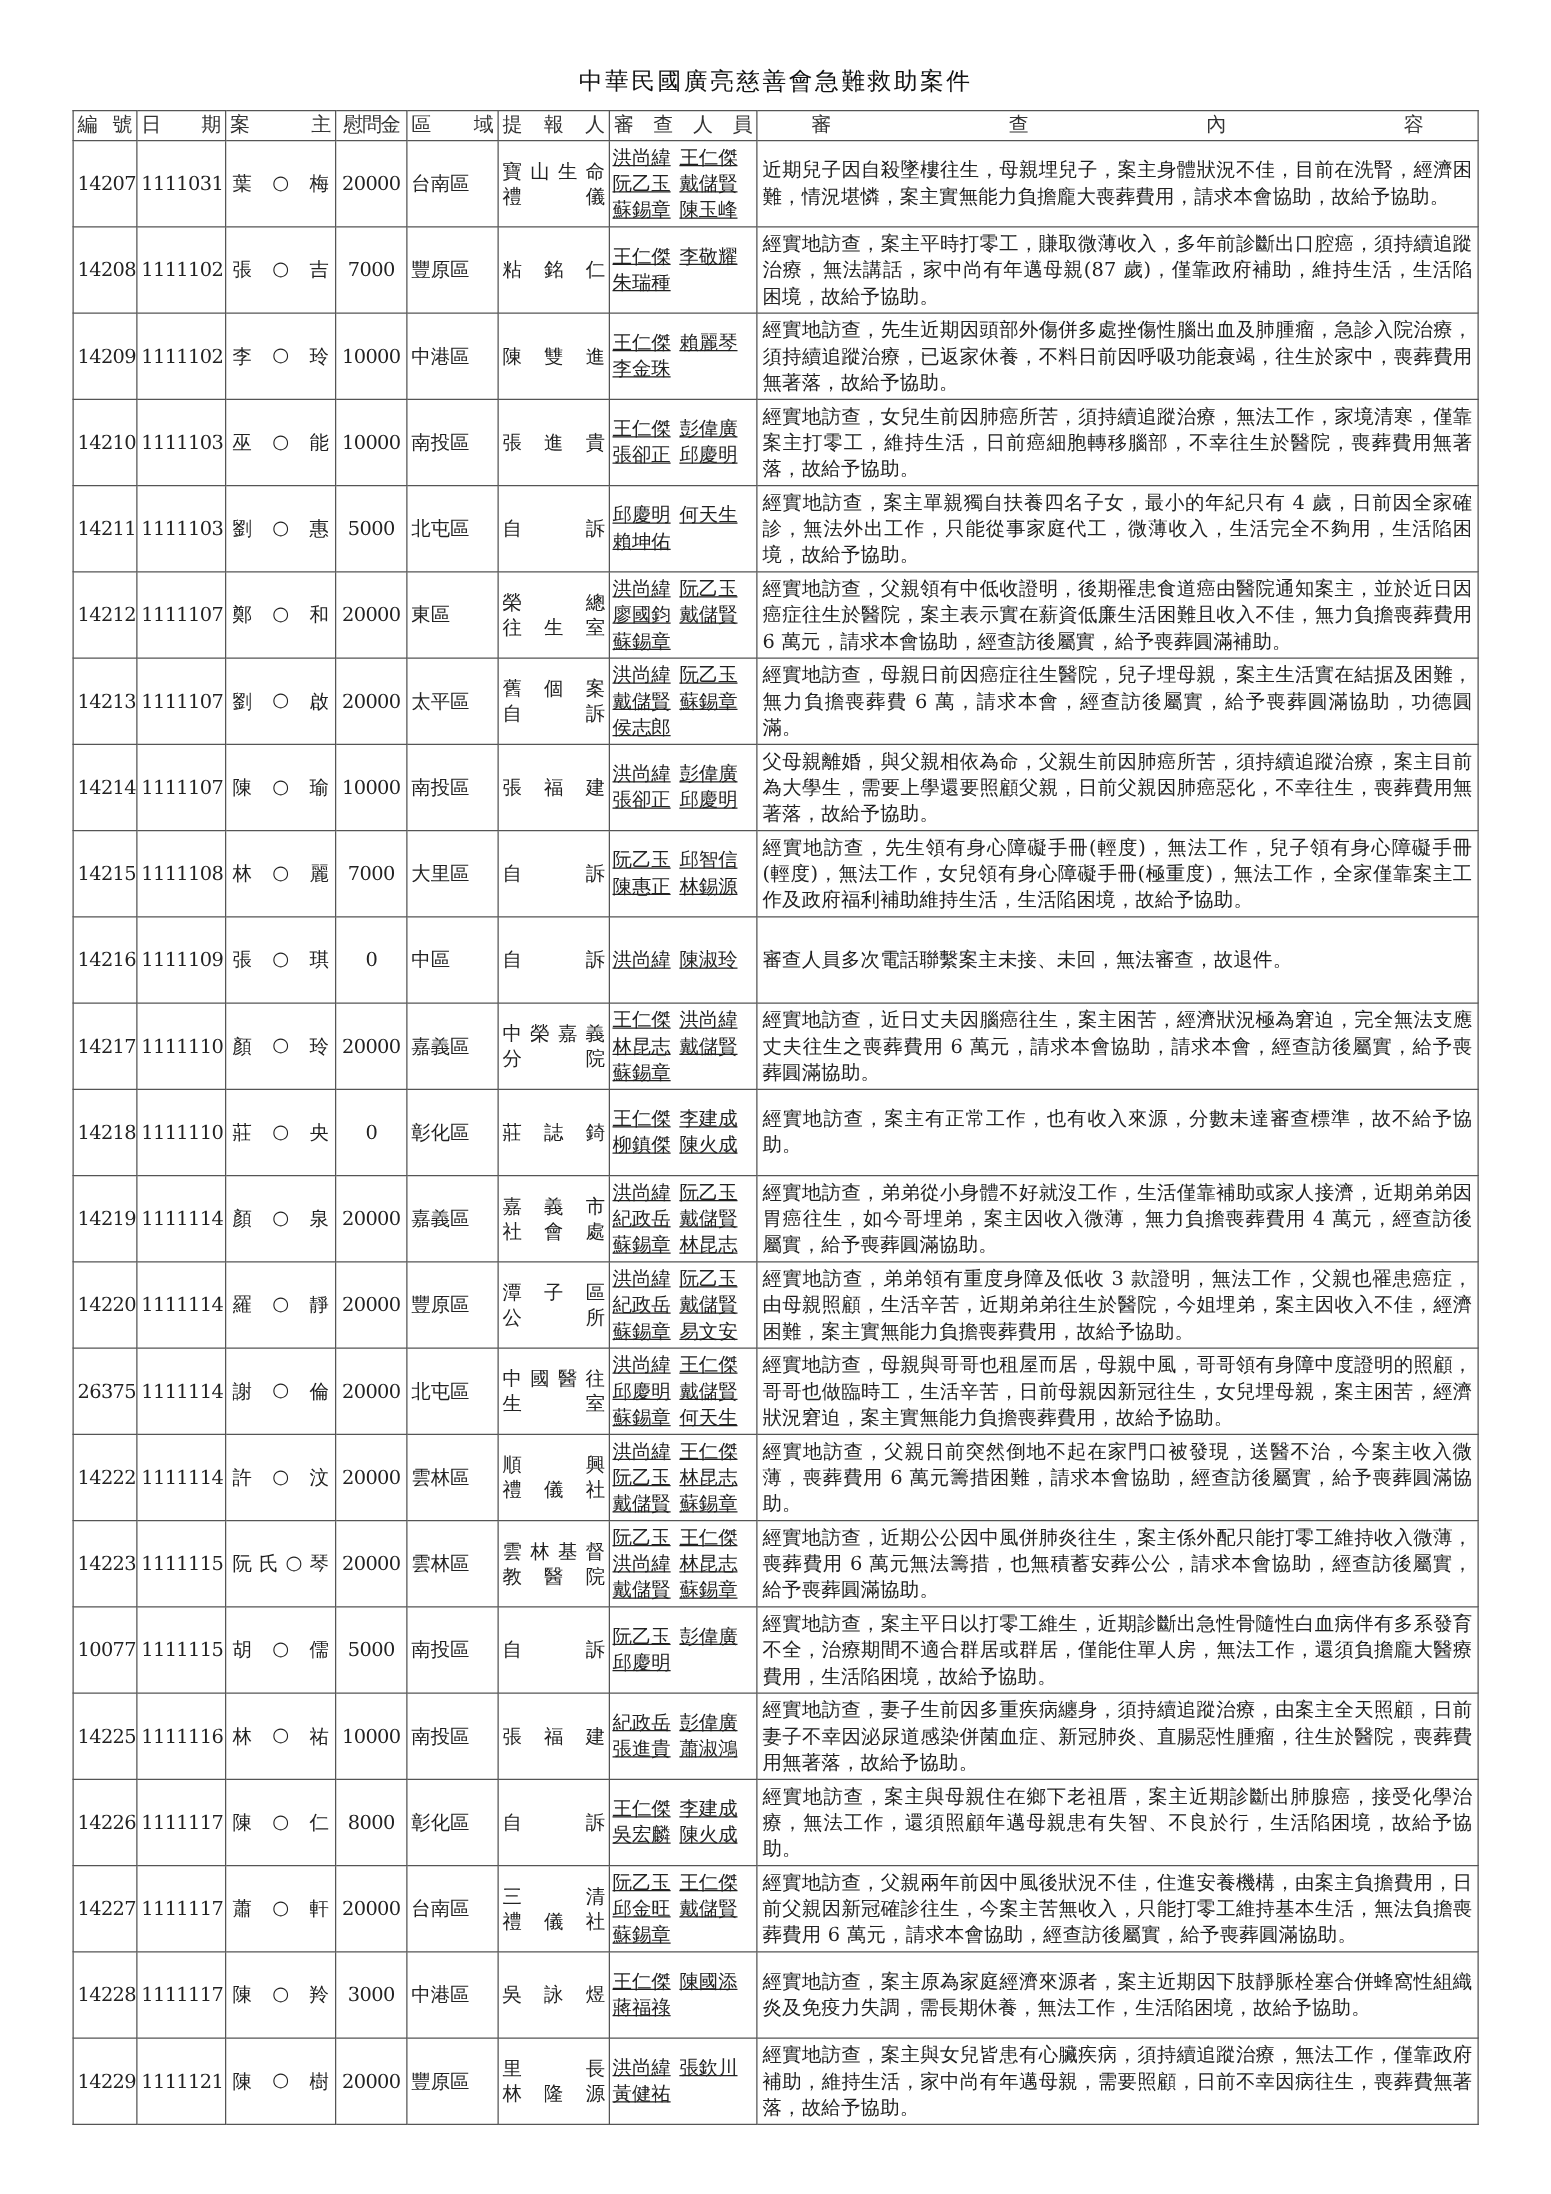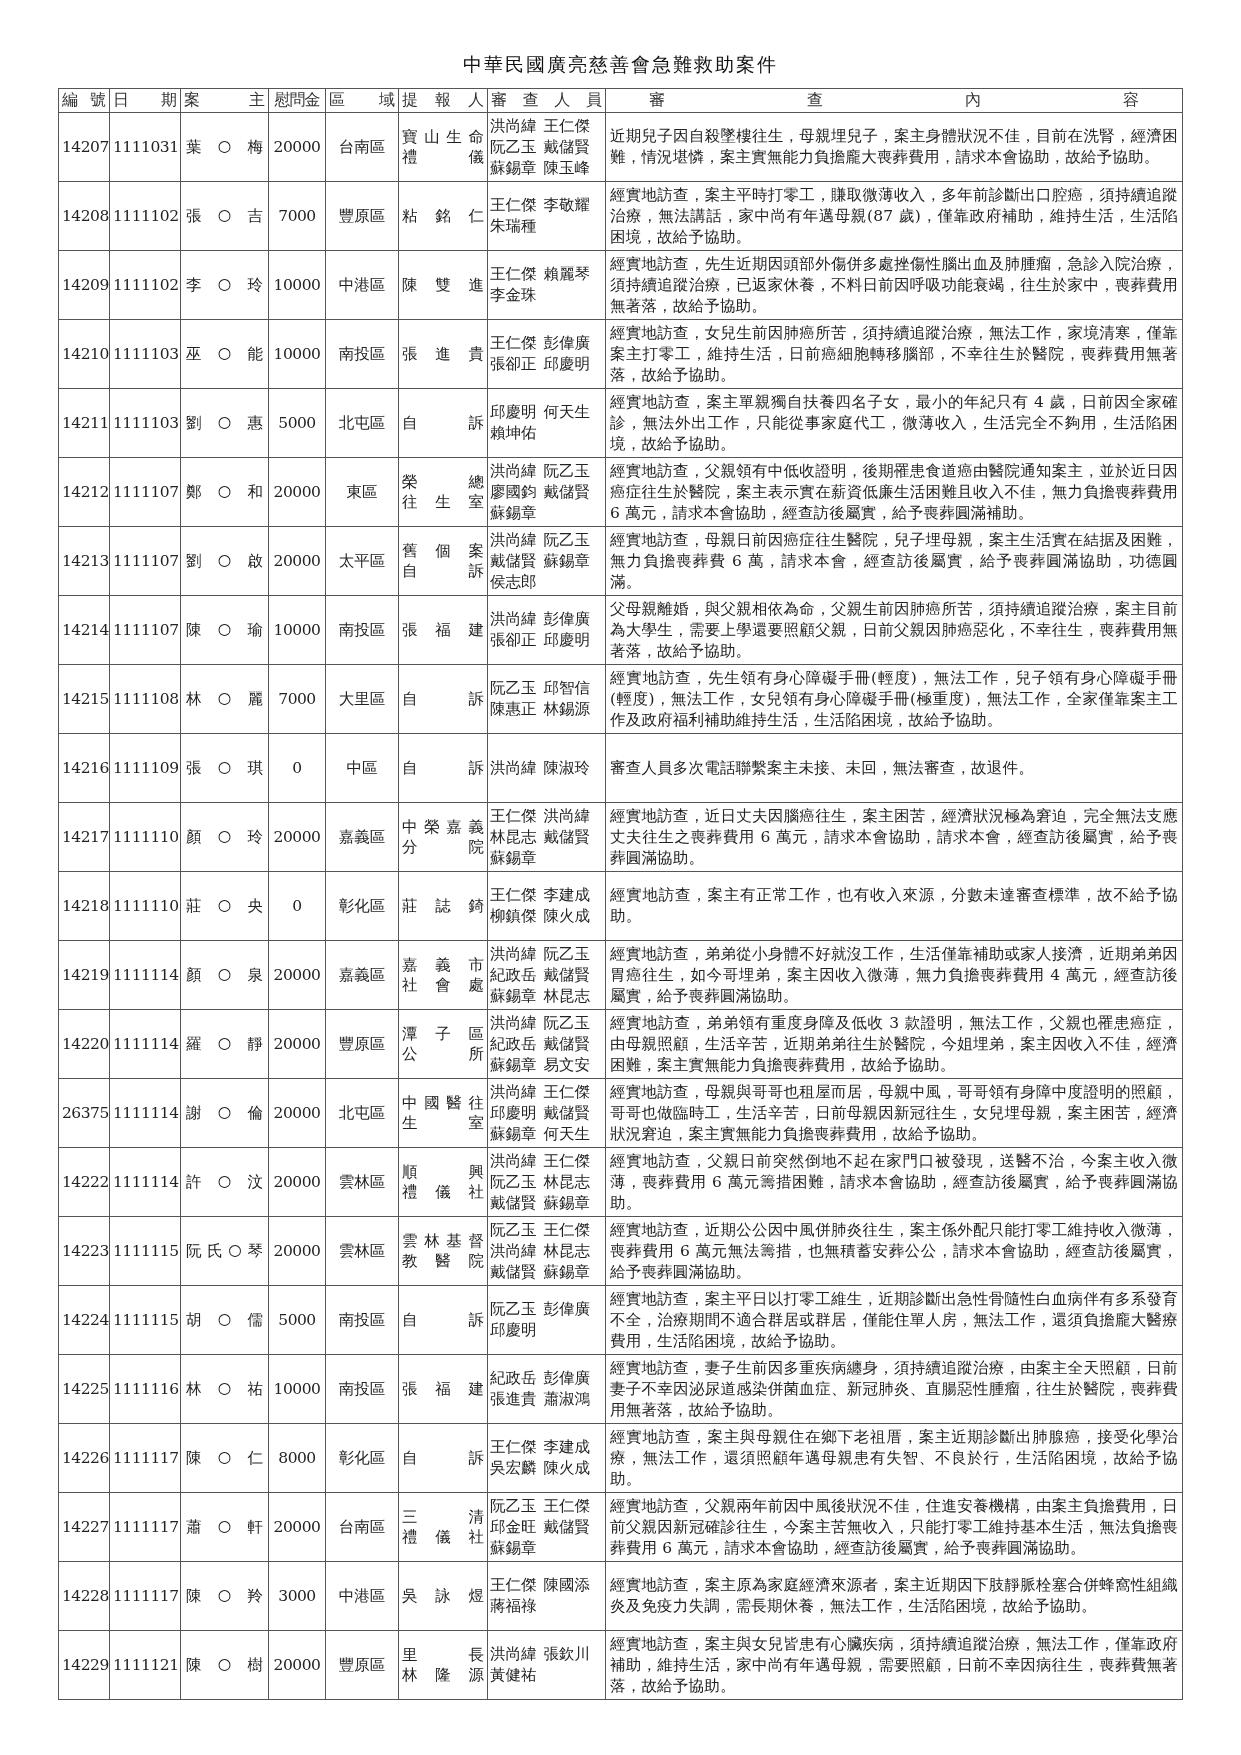--- a/index.html
+++ b/index.html
@@ -3,26 +3,26 @@
 <meta charset="utf-8">
 <style>
   html, body { margin:0; padding:0; background:#ffffff; }
   body { width:1241px; height:1755px; position:relative; font-family:"DejaVu Serif","Liberation Serif",serif; color:#222; overflow:hidden; }
   .title { position:absolute; top:52px; left:0; width:1241px; text-align:center; font-family:"DejaVu Sans","Liberation Sans",sans-serif; font-size:19px; letter-spacing:2px; color:#111; font-weight:normal; }
   table.cases { position:absolute; left:58px; top:88px; width:1124px; border-collapse:collapse; table-layout:fixed; }
   table.cases td, table.cases th { border:1.5px solid #555; padding:0 3px; font-weight:normal; overflow:hidden; }
   table.cases th { height:23px; font-size:16px; color:#333; }
   table.cases tr.row td { height:66px; font-size:15.5px; }
   .c-no, .c-date, .c-amt { text-align:center; letter-spacing:-0.5px; }
-  .c-area { text-align:center; }
+  .c-area { }
   .spread { display:flex; justify-content:space-between; }
   .c-owner .spread { padding:0 2px; }
   .reporter { line-height:20px; }
   .reporter .line { display:flex; justify-content:space-between; }
-  .reviewers { line-height:21px; font-size:15px; white-space:nowrap; padding-left:2px !important; }
+  .reviewers { line-height:21px; font-size:15px; white-space:nowrap; padding-left:2px !important;text-decoration:underline; }
   .reviewers .pair span { margin-right:7px; }
   .content { font-size:15px; line-height:21px; text-align:justify; padding:1px 4px !important; letter-spacing:0.2px;margin-top:40px; }
   th.h-content .spread { padding:0 40px; }
 </style>
 </head>
 <body>
 
 <div class="title">中華民國廣亮慈善會急難救助案件</div>
 
 <table class="cases">
@@ -556,21 +556,21 @@
           </div>
         </td>
         <td class="reviewers">
           <div class="pair"><span>阮乙玉</span><span>王仁傑</span></div>
           <div class="pair"><span>洪尚緯</span><span>林昆志</span></div>
           <div class="pair"><span>戴儲賢</span><span>蘇錫章</span></div>
         </td>
         <td class="content">經實地訪查，近期公公因中風併肺炎往生，案主係外配只能打零工維持收入微薄，喪葬費用 6 萬元無法籌措，也無積蓄安葬公公，請求本會協助，經查訪後屬實，給予喪葬圓滿協助。</td>
       </tr>
       <tr class="row">
-        <td class="c-no">14224</td>
+        <td class="c-no">10077</td>
         <td class="c-date">1111115</td>
         <td class="c-owner">
           <div class="spread">
             <span>胡</span>
             <span>○</span>
             <span>儒</span>
           </div>
         </td>
         <td class="c-amt">5000</td>
         <td class="c-area">南投區</td>

